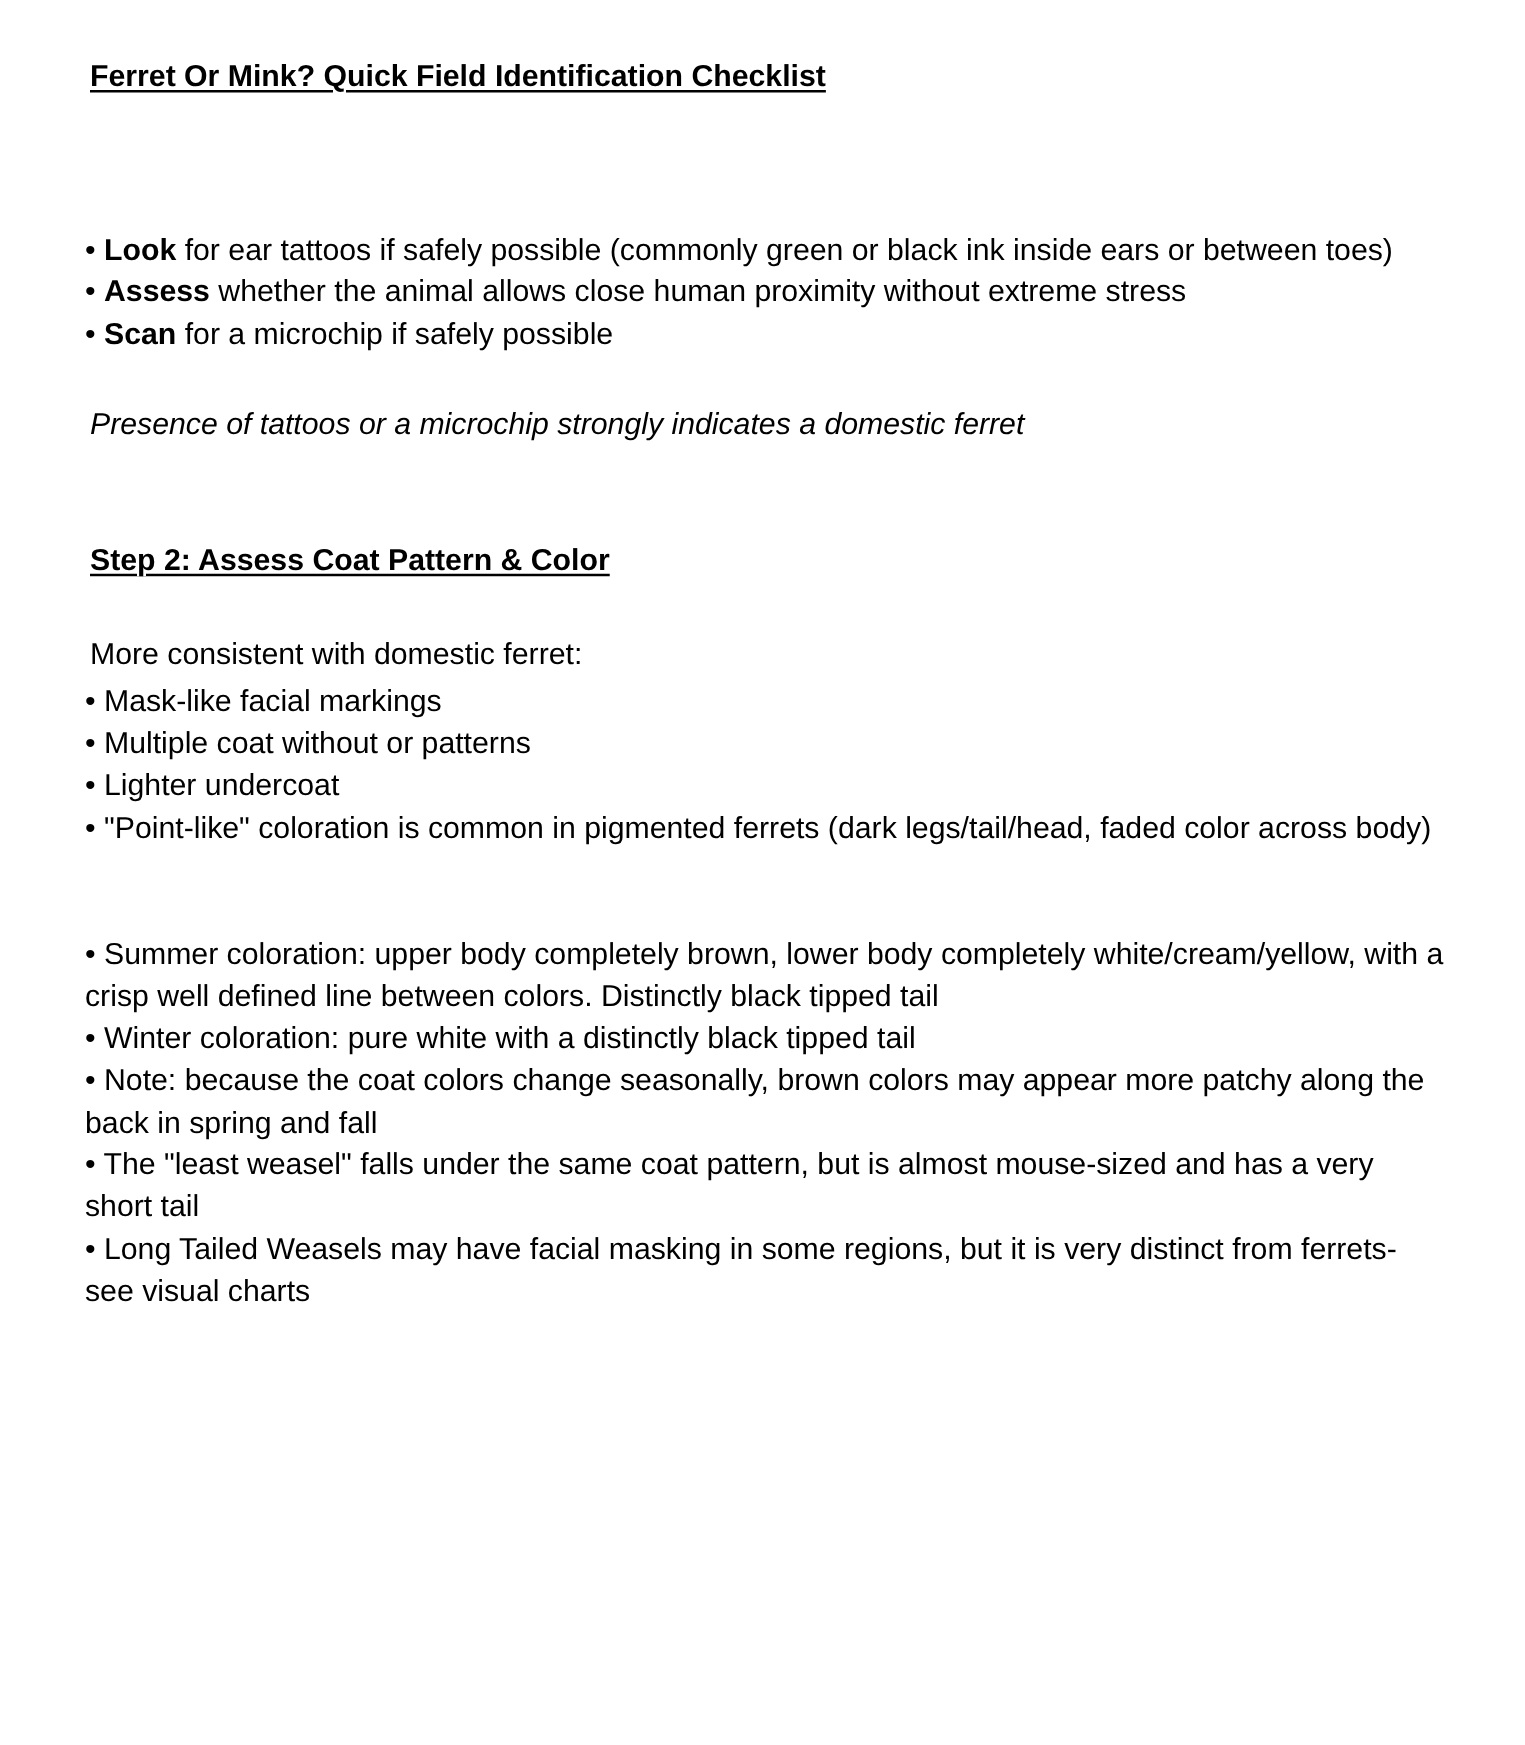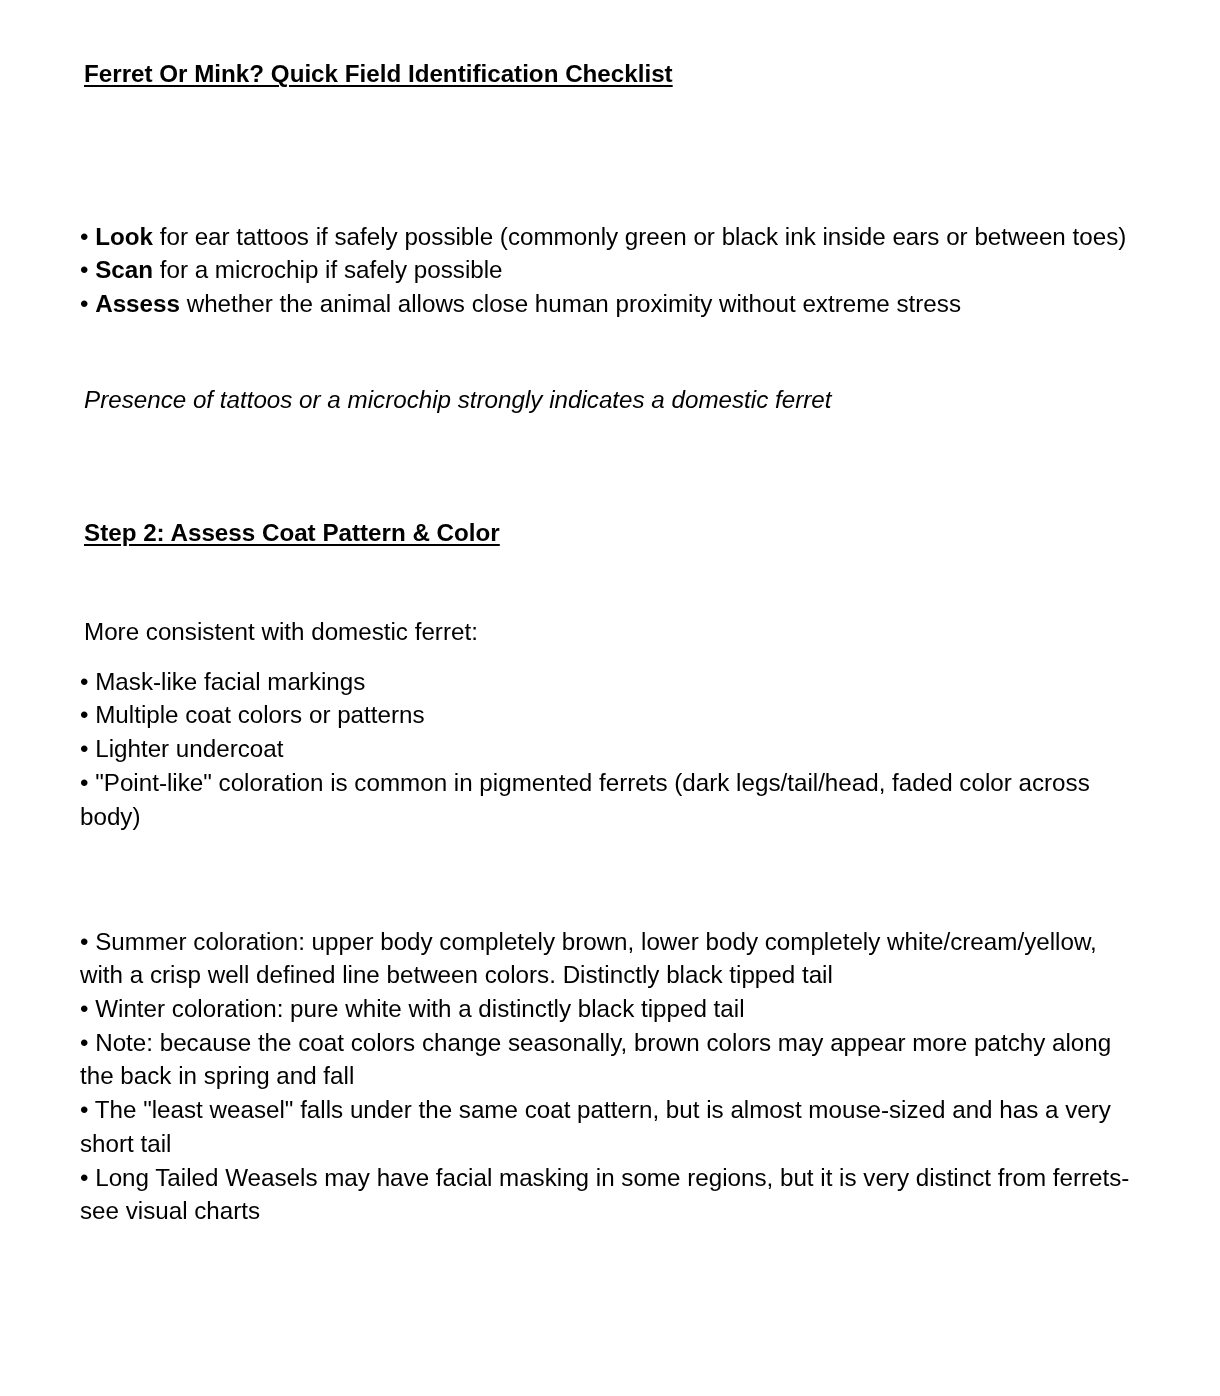--- a/index.html
+++ b/index.html
@@ -16,65 +16,65 @@
       color: #000000;
     }
     .page {
       position: absolute;
       left: 68px;
       top: 41px;
       width: 1090px;
       font-size: 24.2px;
       line-height: 33.7px;
     }
-    .line { margin: 16px; padding: 0; white-space: normal; }
+    .line { margin: 4px; padding: 0; white-space: normal; }
     .blank { height: 33.7px; }
     .heading {
       font-weight: bold;
       text-decoration: underline;
       text-decoration-thickness: 2px;
       text-underline-offset: 3px;
     }
     .italic { font-style: italic; }
     .subhead { font-weight: normal; }
     .bullet-item { margin: 0; }
     .bullet-item b { font-weight: bold; }
-    ul { list-style: none; margin: 12px; padding: 0; }
+    ul { list-style: none; margin: 0; padding: 0; }
   </style>
 </head>
 <body>
 
 <div class="page">
   <p class="line heading">Ferret Or Mink? Quick Field Identification Checklist</p>
   <div class="blank"></div>
   <div class="blank"></div>
 
   <section>
     <div class="blank"></div>
     <ul>
       <li class="bullet-item"><span>•</span> <b>Look</b><span> for ear tattoos if safely possible (commonly green or black ink inside ears or between toes)</span></li>
+      <li class="bullet-item"><span>•</span> <b>Assess</b><span> whether the animal allows close human proximity without extreme stress</span></li>
       <li class="bullet-item"><span>•</span> <b>Scan</b><span> for a microchip if safely possible</span></li>
-      <li class="bullet-item"><span>•</span> <b>Assess</b><span> whether the animal allows close human proximity without extreme stress</span></li>
     </ul>
     <div class="blank"></div>
     <p class="line italic">Presence of tattoos or a microchip strongly indicates a domestic ferret</p>
   </section>
 
   <div class="blank"></div>
   <div class="blank"></div>
 
   <section>
     <p class="line heading">Step 2: Assess Coat Pattern &amp; Color</p>
     <div class="blank"></div>
 
     <div>
       <p class="line subhead">More consistent with domestic ferret:</p>
       <ul>
         <li class="bullet-item">• Mask-like facial markings</li>
-        <li class="bullet-item">• Multiple coat colors or patterns</li>
+        <li class="bullet-item">• Multiple coat without or patterns</li>
         <li class="bullet-item">• Lighter undercoat</li>
         <li class="bullet-item">• "Point-like" coloration is common in pigmented ferrets (dark legs/tail/head, faded color across body)</li>
       </ul>
     </div>
     <div class="blank"></div>
 
     <div class="blank"></div>
 
     <div>
       <ul>

